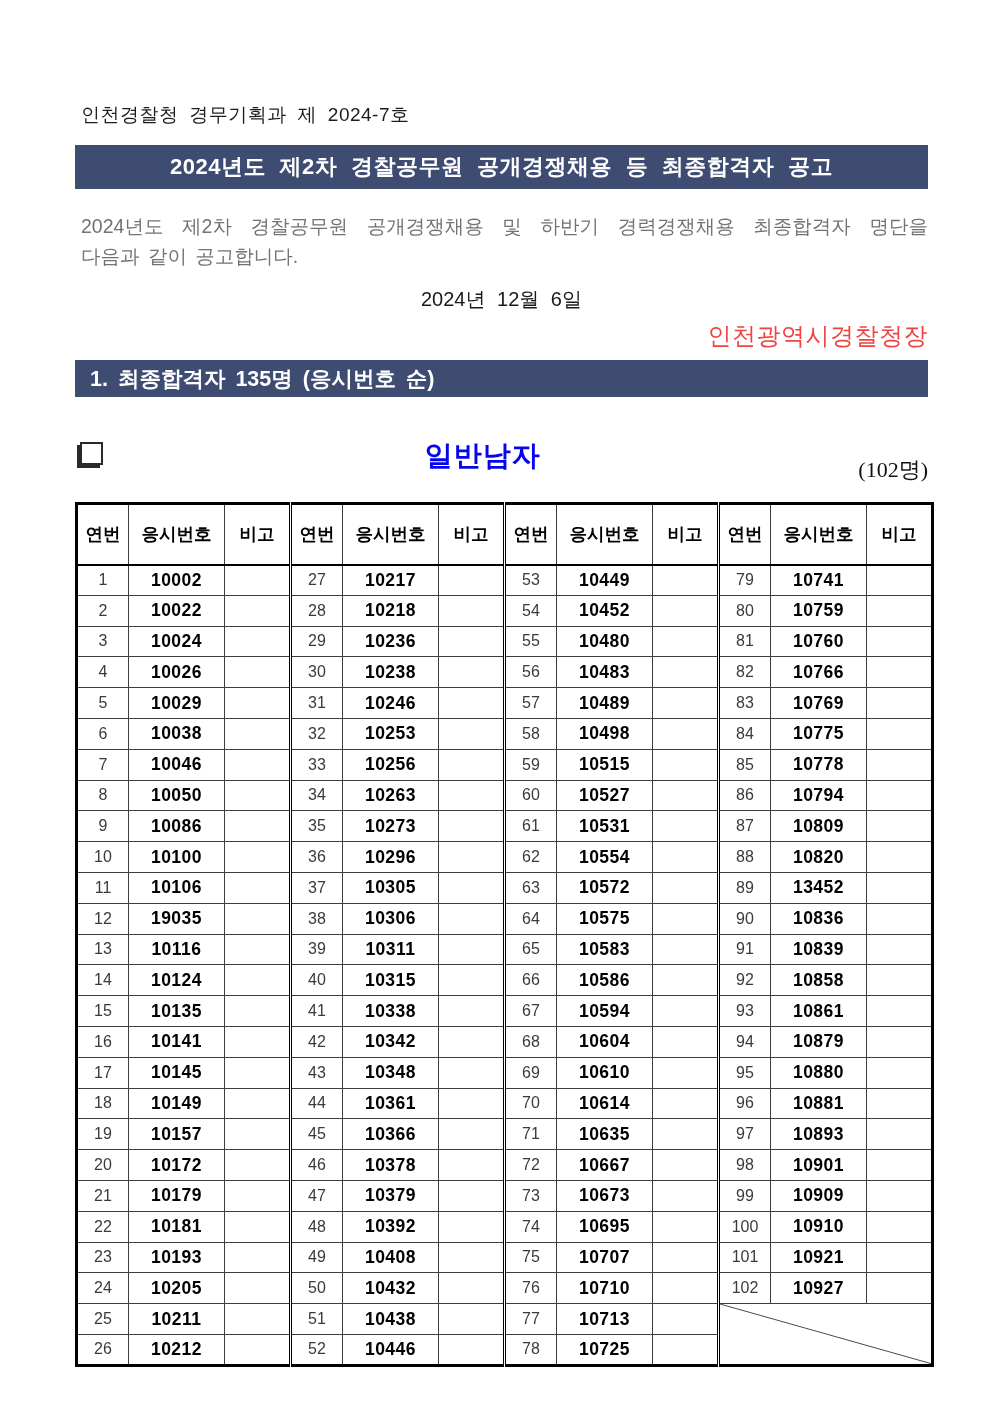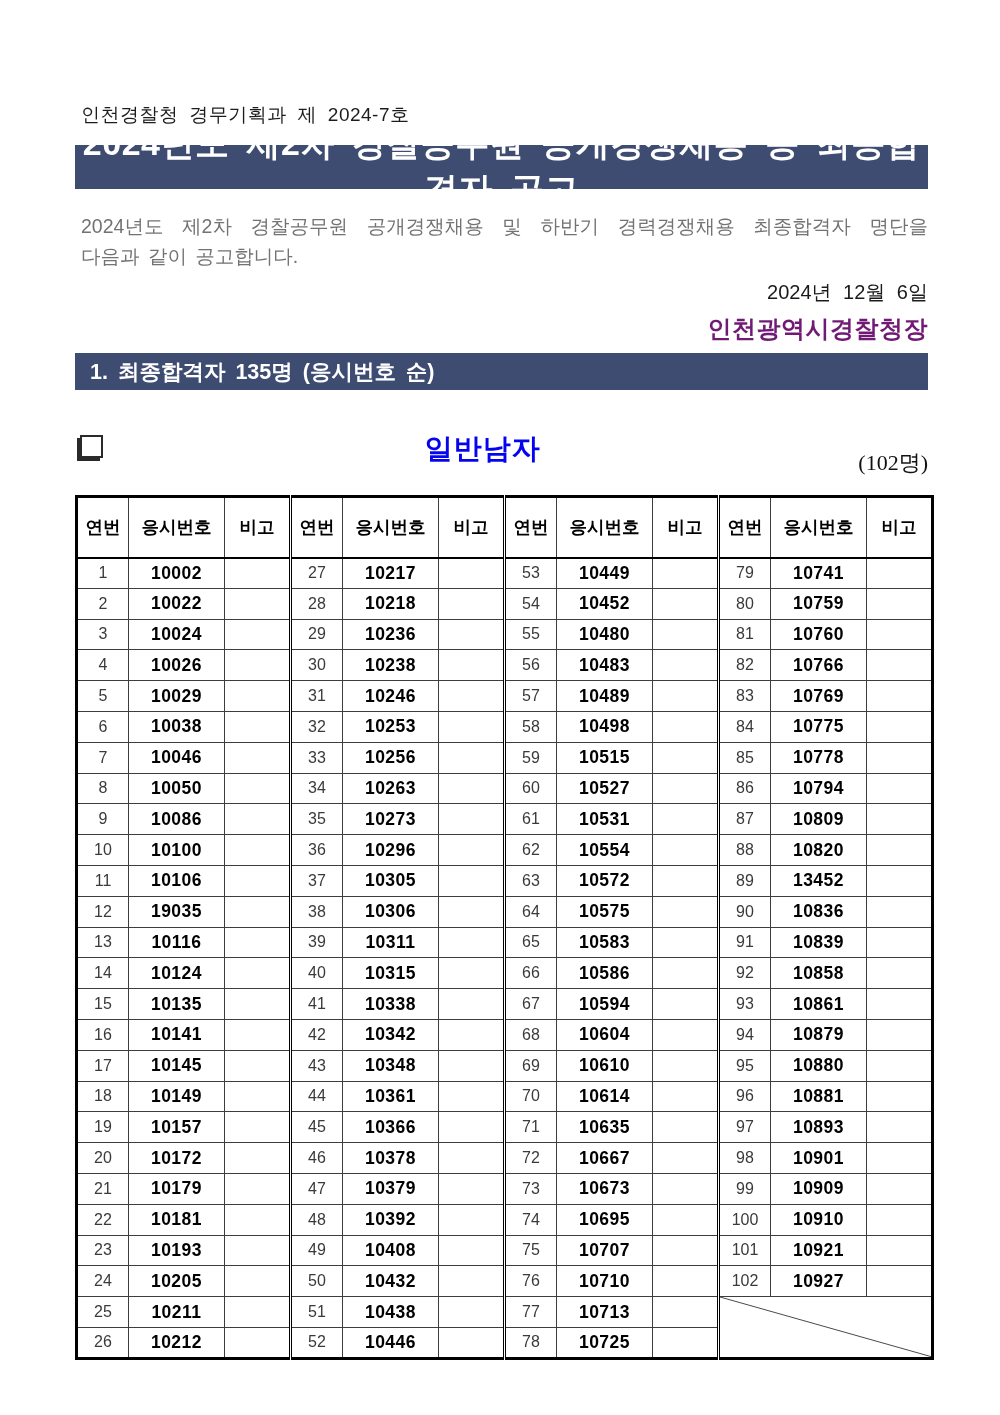--- a/index.html
+++ b/index.html
@@ -22,52 +22,52 @@
     color:#1c1c1c;
     padding-left:6px;
   }
   .title-banner{
     margin-top:17px;
     height:44px;
     background:#3E4C72;
     display:flex;align-items:center;justify-content:center;
     color:#fff;
     font-weight:bold;
-    font-size:34px;
+    font-size:22px;
     word-spacing:7px;
     letter-spacing:0.5px;
     text-align:center;
   }
   
   .body-text{
     margin-top:22px;
     font-size:19.5px;
     line-height:30px;
     color:#737373;
     padding-left:6px;
   }
   .body-text .l1{
     text-align:justify;
     text-align-last:justify;
   }
   .body-text .l2{ text-align:left; word-spacing:3px; }
   .date-line{
-    margin-top:8px;
-    text-align:right;
+    margin-top:15px;
+    text-align:center;
     font-size:20px;
     word-spacing:6px;
     color:#1a1a1a;
   }
   .signer-line{
     margin-top:7px;
     text-align:right;
     font-size:24px;
-    font-weight:bold;
+    font-weight:normal;
     letter-spacing:0.5px;
-    color:#701a75;
+    color:#ef4444;
   }
   
   .section-banner{
     margin-top:8px;
     height:37px;
     background:#3E4C72;
     display:flex;align-items:center;
     padding-left:15px;
     color:#fff;
     font-weight:bold;

